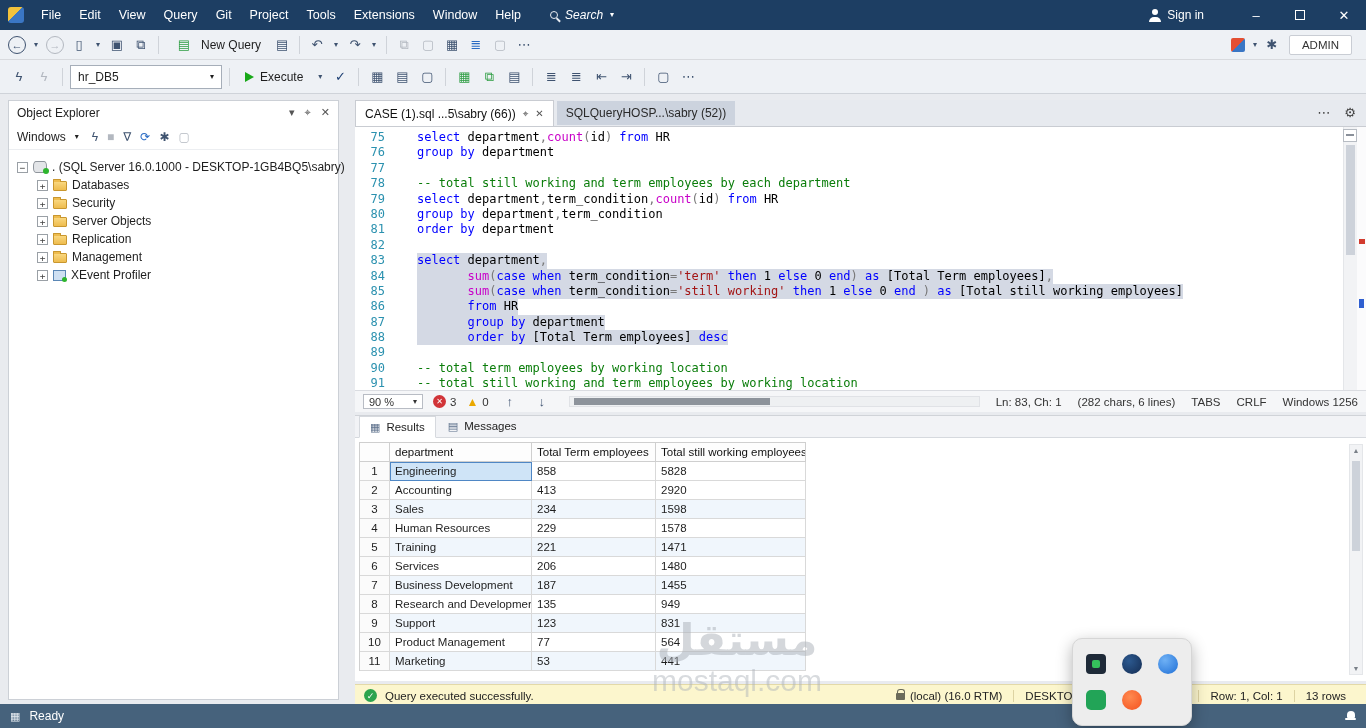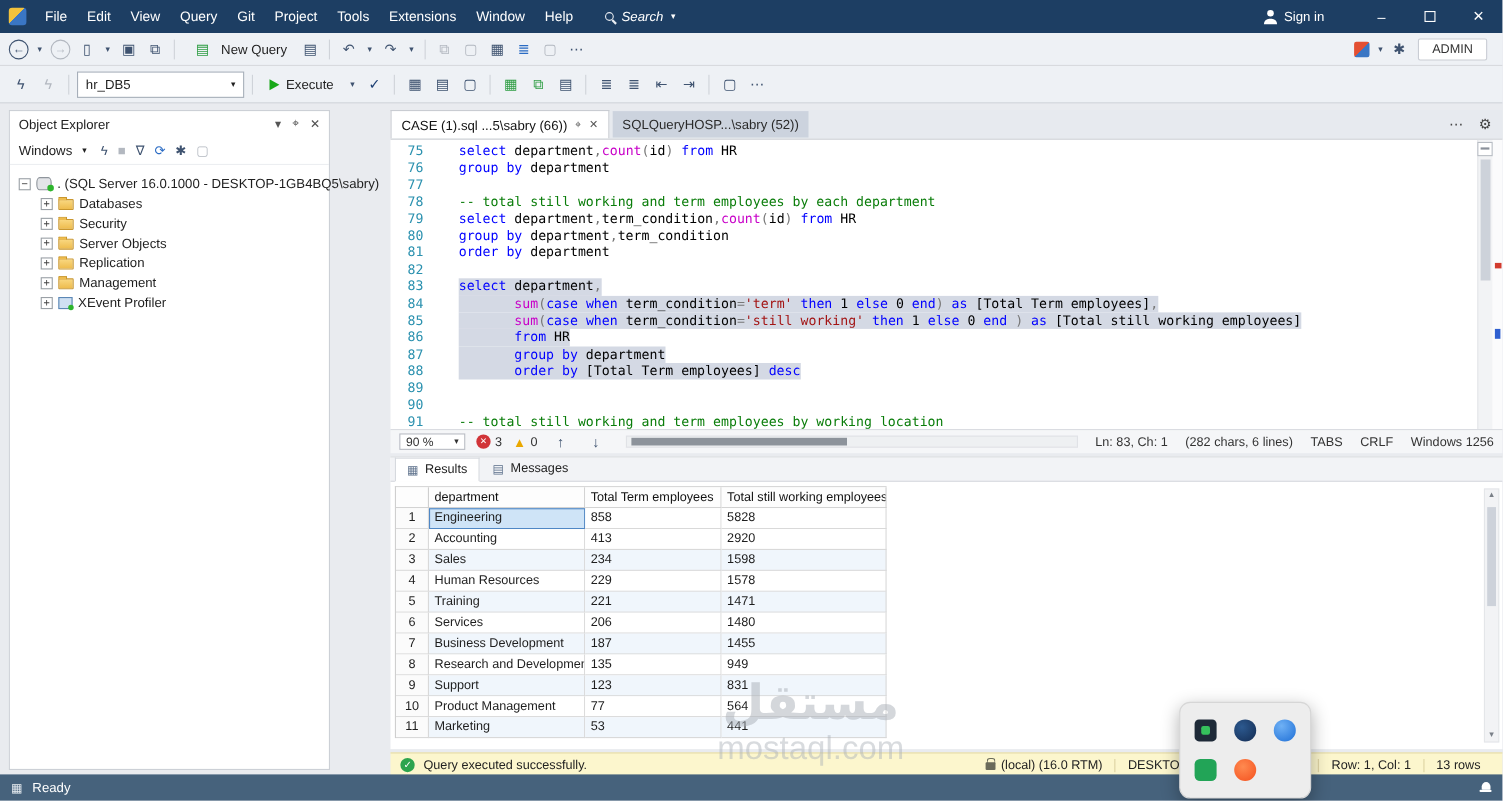--- a/index.html
+++ b/index.html
@@ -34,21 +34,21 @@
   .circ.disabled { border-color:#b3b8c0; color:#b3b8c0; }
   .sep { width:1px; height:18px; background:#cfd3d9; margin:0 4px; flex:none; }
   .labeled-btn { display:flex; align-items:center; gap:6px; height:26px; padding:0 8px; font-size:12px; color:#1e1e1e; }
   .db-select { width:152px; height:24px; background:#fff; border:1px solid #a6aeb9; display:flex; align-items:center; justify-content:space-between; padding:0 7px; font-size:12px; }
   .play { width:0; height:0; border-left:9px solid #18a818; border-top:5.5px solid transparent; border-bottom:5.5px solid transparent; }
   .parse-check { color:#1d3f73; font-weight:bold; font-size:13px; }
   .profile-sq { width:14px; height:14px; border-radius:2px; background:linear-gradient(135deg,#e34f32 50%,#3a76c4 50%); }
   .admin-btn { background:#fff; border:1px solid #c9cdd4; border-radius:2px; padding:3px 12px; font-size:11.5px; color:#333; margin:0 8px 0 6px; }
 
   
-  .oe { position:absolute; left:8px; top:6px; width:292px; bottom:4px; background:#fff; border:1px solid #ccd0d6; }
+  .oe { position:absolute; left:8px; top:6px; width:331px; bottom:4px; background:#fff; border:1px solid #ccd0d6; }
   .oe-header { height:23px; display:flex; align-items:center; padding:0 8px; font-size:12px; color:#222; gap:6px; }
   .oe-header .hicons { margin-left:auto; display:flex; gap:10px; color:#555; font-size:11px; }
   .oe-connect { height:26px; display:flex; align-items:center; gap:9px; padding:0 8px; border-bottom:1px solid #eceef1; color:#222; }
   .oe-connect .cicons { display:flex; gap:9px; font-size:12px; color:#3f5370; margin-left:4px; }
   .oe-tree { padding:8px 4px; font-size:12px; }
   .tree-row { display:flex; align-items:center; gap:5px; height:18px; padding-left:4px; white-space:nowrap; }
   .tree-row.child { padding-left:24px; }
   .exp { width:11px; height:11px; border:1px solid #9aa0a6; background:#fff; font-size:9.5px; line-height:9px; text-align:center; color:#444; flex:none; font-family:"DejaVu Sans Mono",monospace; }
   .folder { width:14px; height:10px; background:linear-gradient(#f9d77f,#eebc4e); border:1px solid #c9972f; border-radius:1px; position:relative; flex:none; margin-top:2px; }
   .folder::before { content:""; position:absolute; top:-3px; left:-1px; width:6px; height:2px; background:#eebc4e; border:1px solid #c9972f; border-bottom:none; border-radius:1px 1px 0 0; }
@@ -384,20 +384,21 @@
           <div class="code-row">
             <span class="ln">88</span>
             <span class="ct sel-bg"><span class="tk-p">       </span><span class="tk-k">order by</span><span class="tk-p"> [Total Term employees] </span><span class="tk-k">desc</span></span>
           </div>
           <div class="code-row">
             <span class="ln">89</span>
             <span class="ct"></span>
           </div>
           <div class="code-row">
             <span class="ln">90</span>
+            <span class="ct"><span class="tk-c">-- total term employees by working location</span></span>
           </div>
           <div class="code-row">
             <span class="ln">91</span>
             <span class="ct"><span class="tk-c">-- total still working and term employees by working location</span></span>
           </div>
         </div>
       <div class="vgrip"></div>
       <div class="vscroll">
         <div class="vthumb"></div>
       </div>

